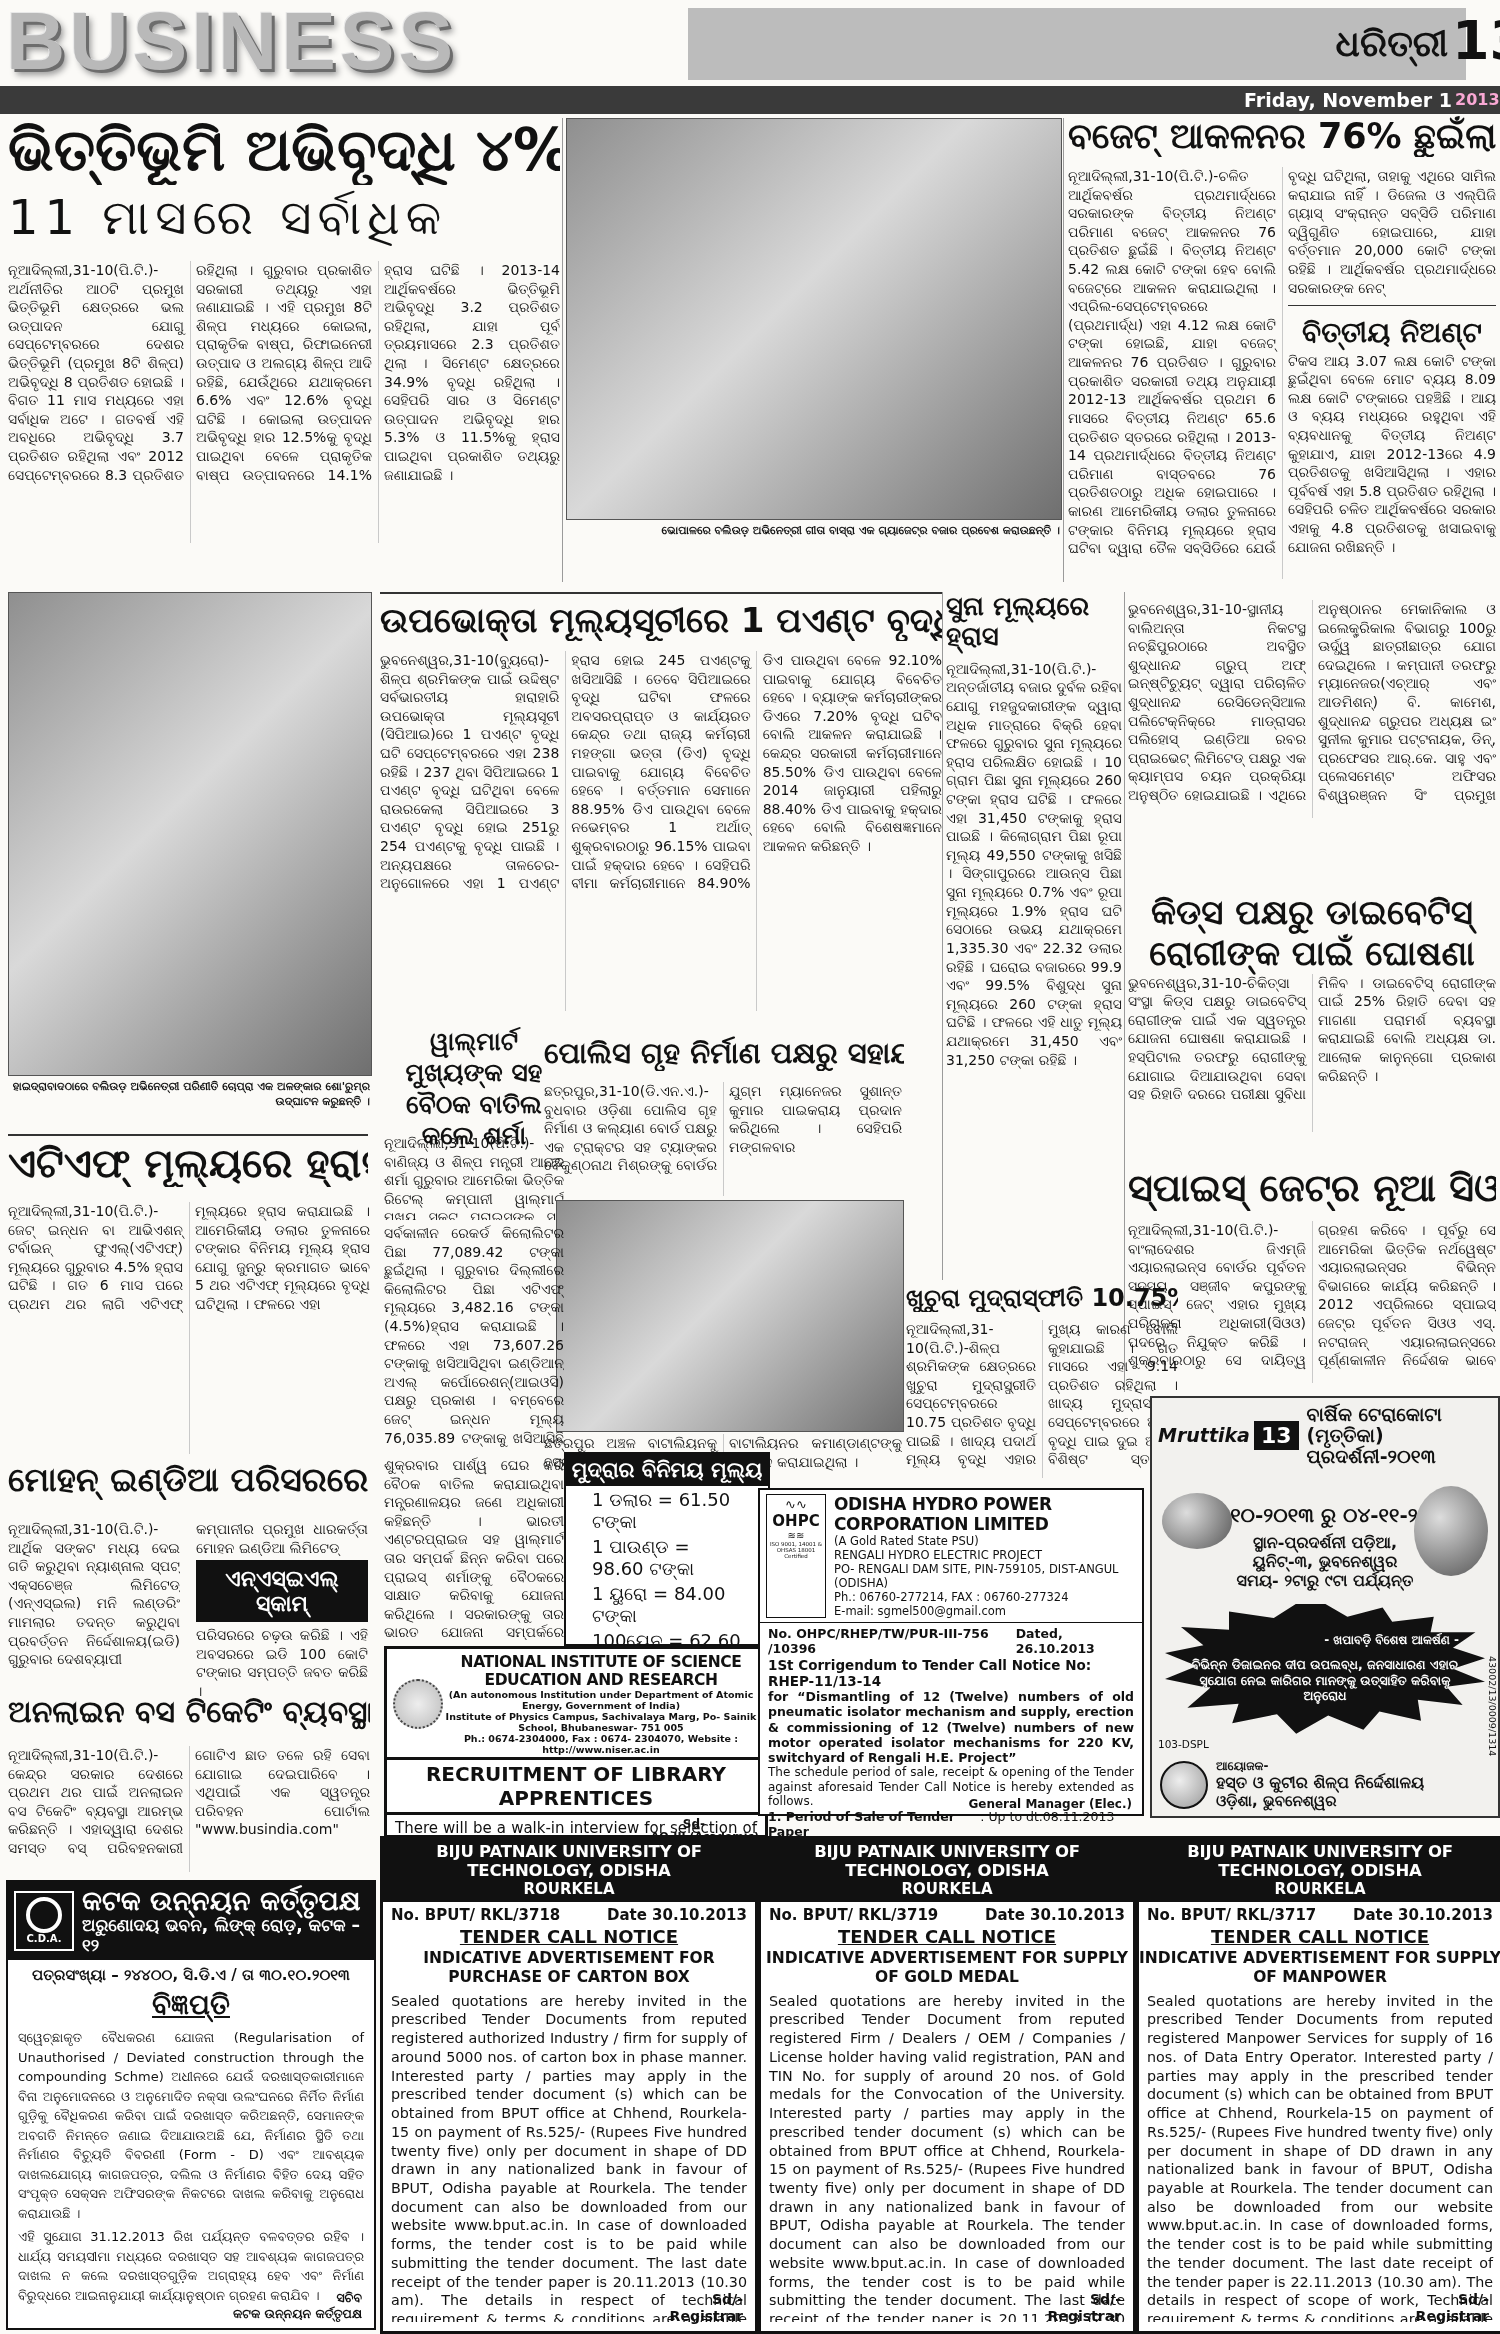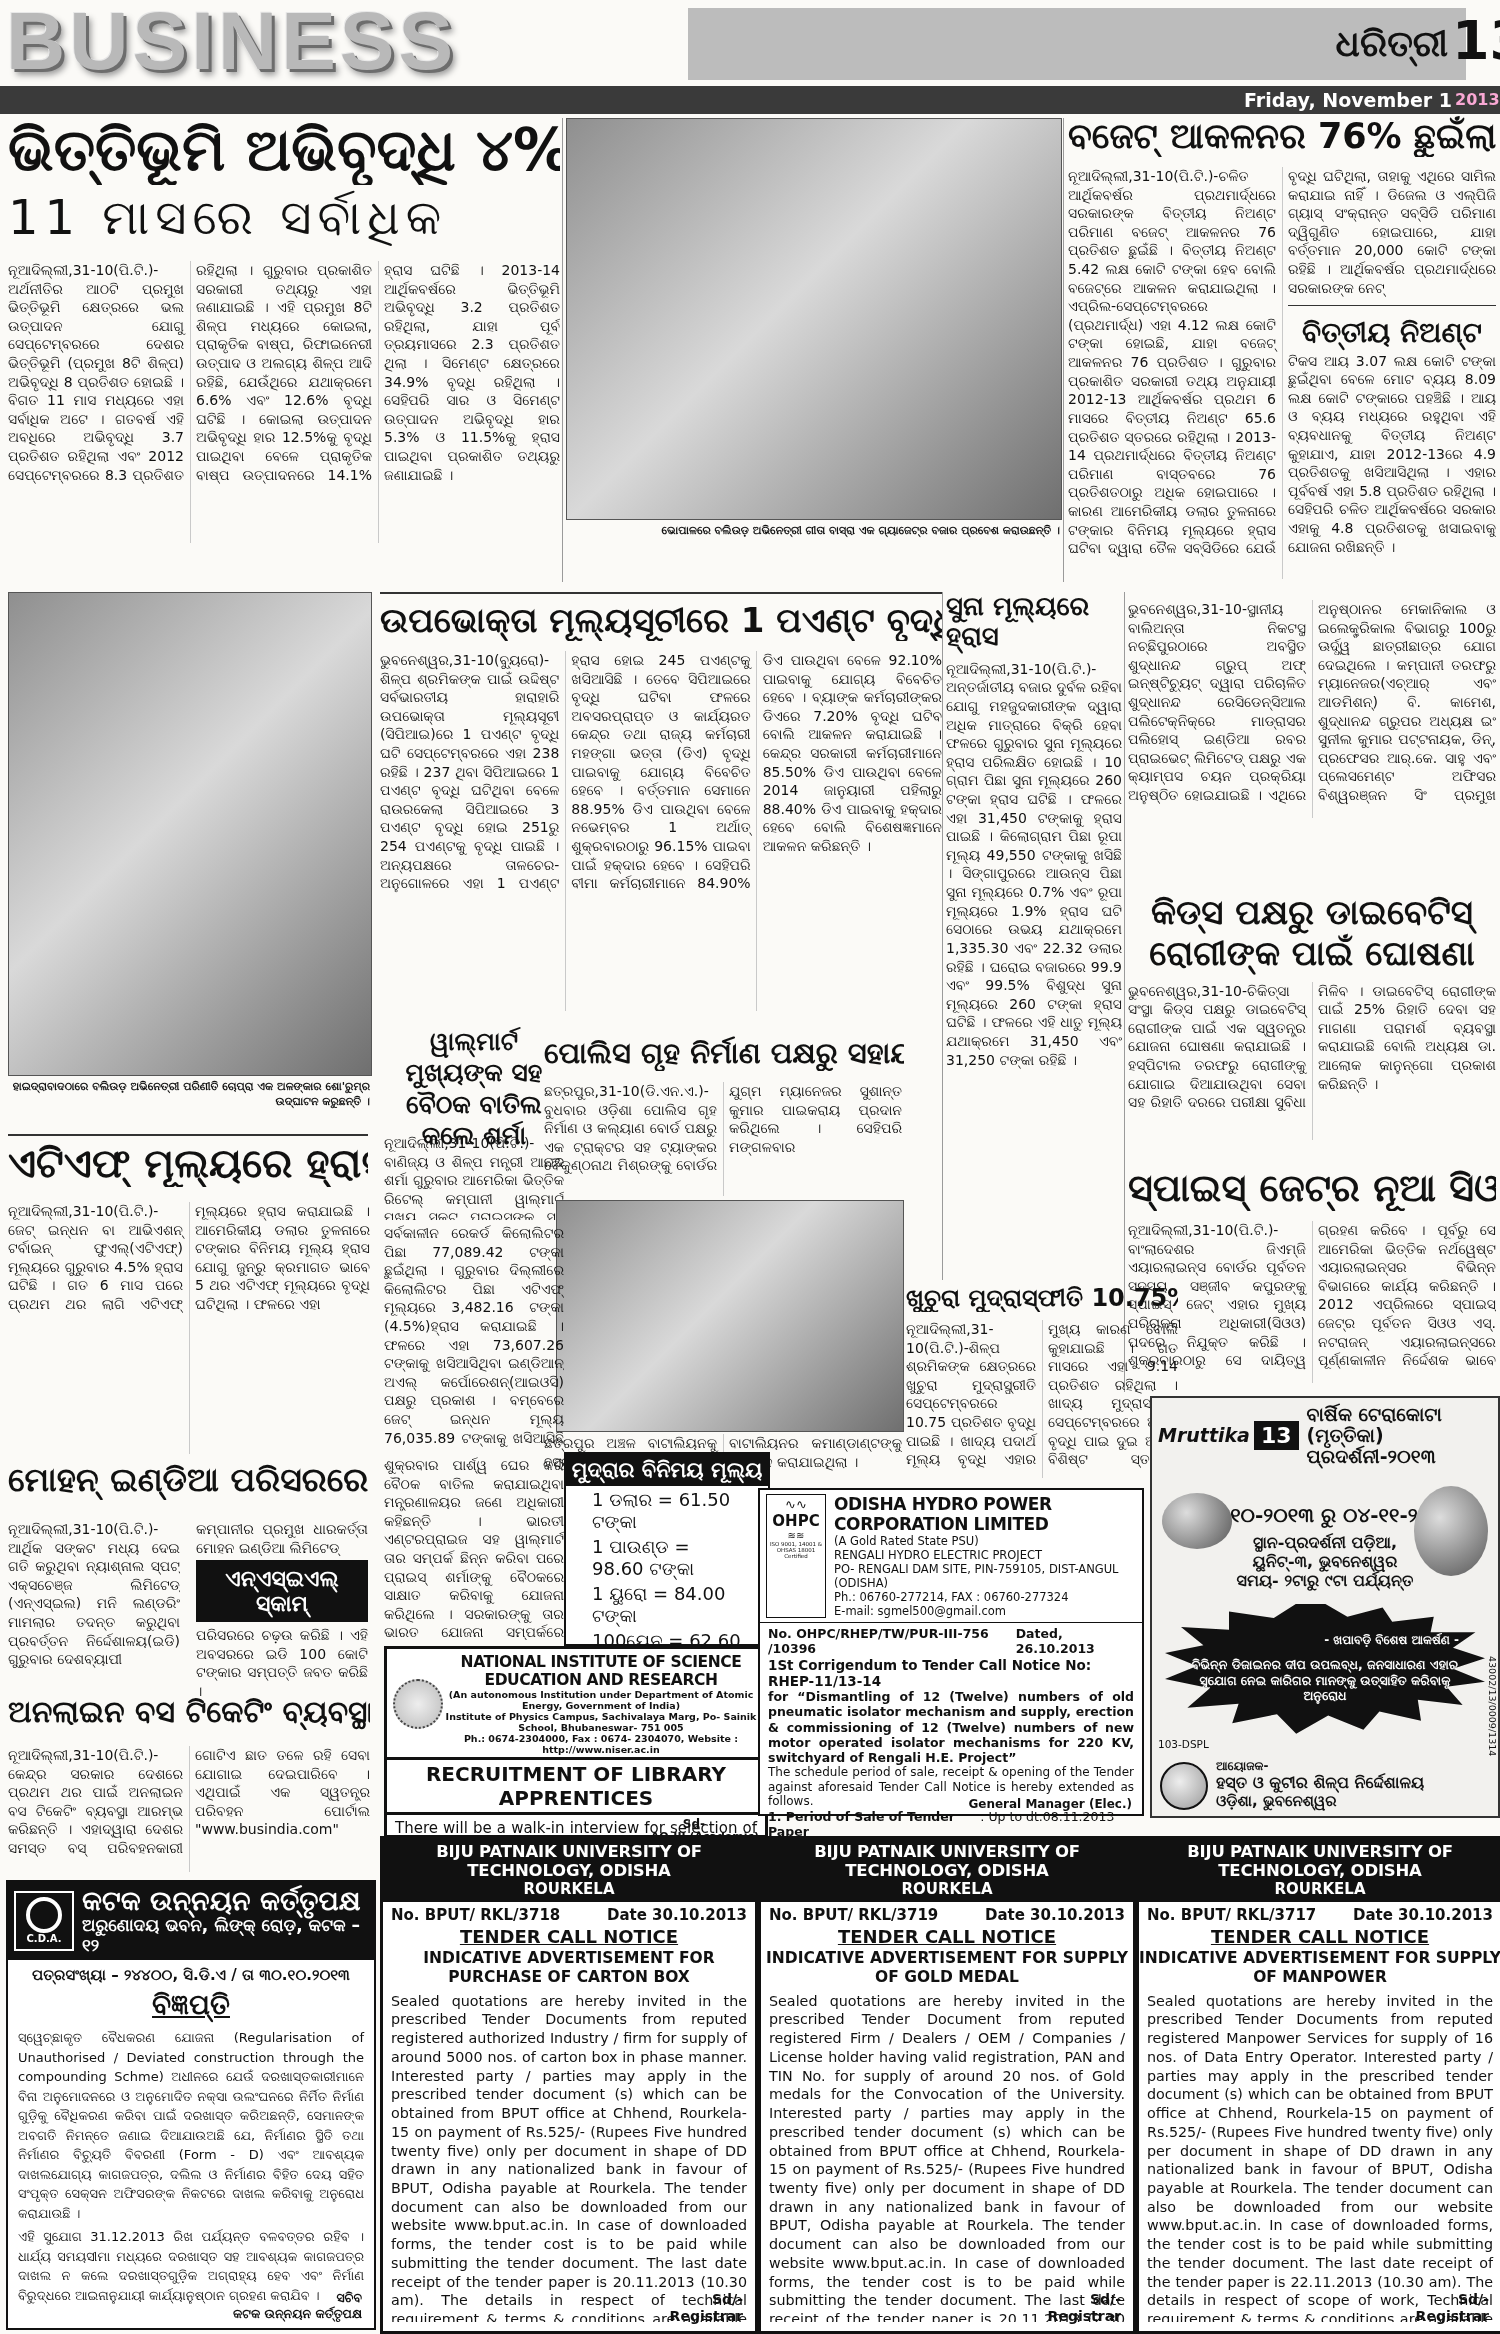--- a/index.html
+++ b/index.html
@@ -99,21 +99,21 @@
 
   <div class="abs" style="left:1128px;top:592px;width:368px;height:296px;">
     <div class="bodytext cols2" style="height:218px;margin-top:8px;">ଭୁବନେଶ୍ୱର,31-10-ସ୍ଥାନୀୟ ବାଲିଅନ୍ତା ନିକଟସ୍ଥ ନଚ୍ଛିପୁରଠାରେ ଅବସ୍ଥିତ ଶୁଦ୍ଧାନନ୍ଦ ଗ୍ରୁପ୍ ଅଫ୍ ଇନ୍‌ଷ୍ଟିଚ୍ୟୁଟ୍ ଦ୍ୱାରା ପରିଚାଳିତ ଶୁଦ୍ଧାନନ୍ଦ ରେସିଡେନ୍‌ସିଆଲ ପଲିଟେକ୍‌ନିକ୍‌ରେ ମାଡ୍ରାସର ପଲିହୋସ୍ ଇଣ୍ଡିଆ ରବର ପ୍ରାଇଭେଟ୍ ଲିମିଟେଡ୍ ପକ୍ଷରୁ ଏକ କ୍ୟାମ୍ପସ ଚୟନ ପ୍ରକ୍ରିୟା ଅନୁଷ୍ଠିତ ହୋଇଯାଇଛି । ଏଥିରେ ଅନୁଷ୍ଠାନର ମେକାନିକାଲ ଓ ଇଲେକ୍ଟ୍ରିକାଲ ବିଭାଗରୁ 100ରୁ ଊର୍ଦ୍ଧ୍ୱ ଛାତ୍ରୀଛାତ୍ର ଯୋଗ ଦେଇଥିଲେ । କମ୍ପାନୀ ତରଫରୁ ମ୍ୟାନେଜର(ଏଚ୍‌ଆର୍ ଏବଂ ଆଡମିଶନ୍) ବି. କାମେଶ, ଶୁଦ୍ଧାନନ୍ଦ ଗ୍ରୁପର ଅଧ୍ୟକ୍ଷ ଇଂ ସୁନୀଲ କୁମାର ପଟ୍ଟନାୟକ, ଡିନ୍, ପ୍ରଫେସର ଆର୍.କେ. ସାହୁ ଏବଂ ପ୍ଲେସମେଣ୍ଟ ଅଫିସର ବିଶ୍ୱରଞ୍ଜନ ସିଂ ପ୍ରମୁଖ କାର୍ଯ୍ୟକ୍ରମକୁ ସୁଚାରୁ ରୂପେ ପରିଚାଳନା କରିଥିଲେ ।</div>
   </div>
 
   <div class="abs" style="left:1128px;top:892px;width:368px;height:272px;">
     <div class="hl" style="font-size:34px;text-align:center;line-height:1.2;">
       <div>କିଡ୍‌ସ ପକ୍ଷରୁ ଡାଇବେଟିସ୍</div>
       <div>ରୋଗୀଙ୍କ ପାଇଁ ଘୋଷଣା</div>
     </div>
-    <div class="bodytext cols2" style="height:158px;margin-top:8px;">ଭୁବନେଶ୍ୱର,31-10-ଚିକିତ୍ସା ସଂସ୍ଥା କିଡ୍‌ସ ପକ୍ଷରୁ ଡାଇବେଟିସ୍ ରୋଗୀଙ୍କ ପାଇଁ ଏକ ସ୍ୱତନ୍ତ୍ର ଯୋଜନା ଘୋଷଣା କରାଯାଇଛି । ହସ୍ପିଟାଲ ତରଫରୁ ରୋଗୀଙ୍କୁ ଯୋଗାଇ ଦିଆଯାଉଥିବା ସେବା ସହ ରିହାତି ଦରରେ ପରୀକ୍ଷା ସୁବିଧା ମିଳିବ । ଡାଇବେଟିସ୍ ରୋଗୀଙ୍କ ପାଇଁ 25% ରିହାତି ଦେବା ସହ ମାଗଣା ପରାମର୍ଶ ବ୍ୟବସ୍ଥା କରାଯାଇଛି ବୋଲି ଅଧ୍ୟକ୍ଷ ଡା. ଆଲୋକ କାନୁନ୍‌ଗୋ ପ୍ରକାଶ କରିଛନ୍ତି ।</div>
+    <div class="bodytext cols2" style="height:158px;margin-top:0;">ଭୁବନେଶ୍ୱର,31-10-ଚିକିତ୍ସା ସଂସ୍ଥା କିଡ୍‌ସ ପକ୍ଷରୁ ଡାଇବେଟିସ୍ ରୋଗୀଙ୍କ ପାଇଁ ଏକ ସ୍ୱତନ୍ତ୍ର ଯୋଜନା ଘୋଷଣା କରାଯାଇଛି । ହସ୍ପିଟାଲ ତରଫରୁ ରୋଗୀଙ୍କୁ ଯୋଗାଇ ଦିଆଯାଉଥିବା ସେବା ସହ ରିହାତି ଦରରେ ପରୀକ୍ଷା ସୁବିଧା ମିଳିବ । ଡାଇବେଟିସ୍ ରୋଗୀଙ୍କ ପାଇଁ 25% ରିହାତି ଦେବା ସହ ମାଗଣା ପରାମର୍ଶ ବ୍ୟବସ୍ଥା କରାଯାଇଛି ବୋଲି ଅଧ୍ୟକ୍ଷ ଡା. ଆଲୋକ କାନୁନ୍‌ଗୋ ପ୍ରକାଶ କରିଛନ୍ତି ।</div>
   </div>
 
   <div class="abs" style="left:1128px;top:1166px;width:368px;height:228px;">
     <div class="hl nowrap" style="font-size:38px;">ସ୍ପାଇସ୍ ଜେଟ୍‌ର ନୂଆ ସିଓଓ</div>
     <div class="bodytext cols2" style="height:162px;margin-top:10px;">ନୂଆଦିଲ୍ଲୀ,31-10(ପି.ଟି.)- ବାଂଲାଦେଶର ଜିଏମ୍‌ଜି ଏୟାରଲାଇନ୍ସ ବୋର୍ଡର ପୂର୍ବତନ ସଦସ୍ୟ ସଞ୍ଜୀବ କପୁରଙ୍କୁ ସ୍ପାଇସ୍ ଜେଟ୍ ଏହାର ମୁଖ୍ୟ ପରିଚାଳନା ଅଧିକାରୀ(ସିଓଓ) ପଦରେ ନିଯୁକ୍ତ କରିଛି । ଶୁକ୍ରବାରଠାରୁ ସେ ଦାୟିତ୍ୱ ଗ୍ରହଣ କରିବେ । ପୂର୍ବରୁ ସେ ଆମେରିକା ଭିତ୍ତିକ ନର୍ଥୱେଷ୍ଟ ଏୟାରଲାଇନ୍ସର ବିଭିନ୍ନ ବିଭାଗରେ କାର୍ଯ୍ୟ କରିଛନ୍ତି । 2012 ଏପ୍ରିଲରେ ସ୍ପାଇସ୍ ଜେଟ୍‌ର ପୂର୍ବତନ ସିଓଓ ଏସ୍. ନଟରାଜନ୍ ଏୟାରଲାଇନ୍ସରେ ପୂର୍ଣ୍ଣକାଳୀନ ନିର୍ଦ୍ଦେଶକ ଭାବେ ନିଯୁକ୍ତି ପାଇଛନ୍ତି । କମ୍ପାନୀର କାର୍ଯ୍ୟନିର୍ବାହୀ ନିର୍ଦ୍ଦେଶକ ପଦରେ ସେ ରହିଛନ୍ତି ।</div>
   </div>
 
   <div class="abs" style="left:384px;top:1026px;width:180px;height:104px;">
     <div class="hl" style="font-size:25px;text-align:center;line-height:1.25;">
       <div>ୱାଲ୍‌ମାର୍ଟ ମୁଖ୍ୟଙ୍କ ସହ</div>
@@ -233,21 +233,21 @@
     <div class="diya abs" style="left:262px;top:88px;width:74px;height:90px;"></div>
     <div style="text-align:center;font-size:20px;font-weight:bold;margin-top:36px;">୩୦-୧୦-୨୦୧୩ ରୁ ୦୪-୧୧-୨୦୧୩</div>
     <div style="text-align:center;font-size:16px;font-weight:bold;margin-top:6px;">ସ୍ଥାନ-ପ୍ରଦର୍ଶନୀ ପଡ଼ିଆ,</div>
     <div style="text-align:center;font-size:16px;font-weight:bold;">ୟୁନିଟ୍-୩, ଭୁବନେଶ୍ୱର</div>
     <div style="text-align:center;font-size:16px;font-weight:bold;">ସମୟ- ୨ଟାରୁ ୯ଟା ପର୍ଯ୍ୟନ୍ତ</div>
     <div class="star" style="margin:14px auto 0;width:320px;height:130px;padding:4px 26px;box-sizing:border-box;">
       <div style="font-size:12px;font-weight:bold;">- ଖପାବଡ଼ି ବିଶେଷ ଆକର୍ଷଣ -</div>
       <div style="font-size:12.5px;font-weight:bold;line-height:1.25;margin-top:10px;">ବିଭିନ୍ନ ଡିଜାଇନର ଦୀପ ଉପଲବ୍ଧ, ଜନସାଧାରଣ ଏହାର ସୁଯୋଗ ନେଇ କାରିଗର ମାନଙ୍କୁ ଉତ୍ସାହିତ କରିବାକୁ ଅନୁରୋଧ</div>
     </div>
     <div style="font-size:10.5px;position:absolute;left:6px;bottom:66px;">103-DSPL</div>
-    <div style="display:flex;align-items:flex-end;position:absolute;left:8px;bottom:6px;right:8px;">
+    <div style="display:flex;align-items:center;position:absolute;left:8px;bottom:6px;right:8px;">
       <div style="width:44px;height:44px;border:2px solid #111;border-radius:50%;background:radial-gradient(circle at 40% 40%,#eee,#999);flex:0 0 auto;"></div>
       <div style="padding-left:8px;">
         <div style="font-size:12px;font-weight:bold;">ଆୟୋଜକ-</div>
         <div style="font-size:16px;font-weight:bold;">ହସ୍ତ ଓ କୁଟୀର ଶିଳ୍ପ ନିର୍ଦ୍ଦେଶାଳୟ</div>
         <div style="font-size:15px;font-weight:bold;">ଓଡ଼ିଶା, ଭୁବନେଶ୍ୱର</div>
       </div>
     </div>
     <div style="position:absolute;right:0px;bottom:60px;font-size:9.5px;writing-mode:vertical-rl;">43002/13/0009/1314</div>
   </div>
 

